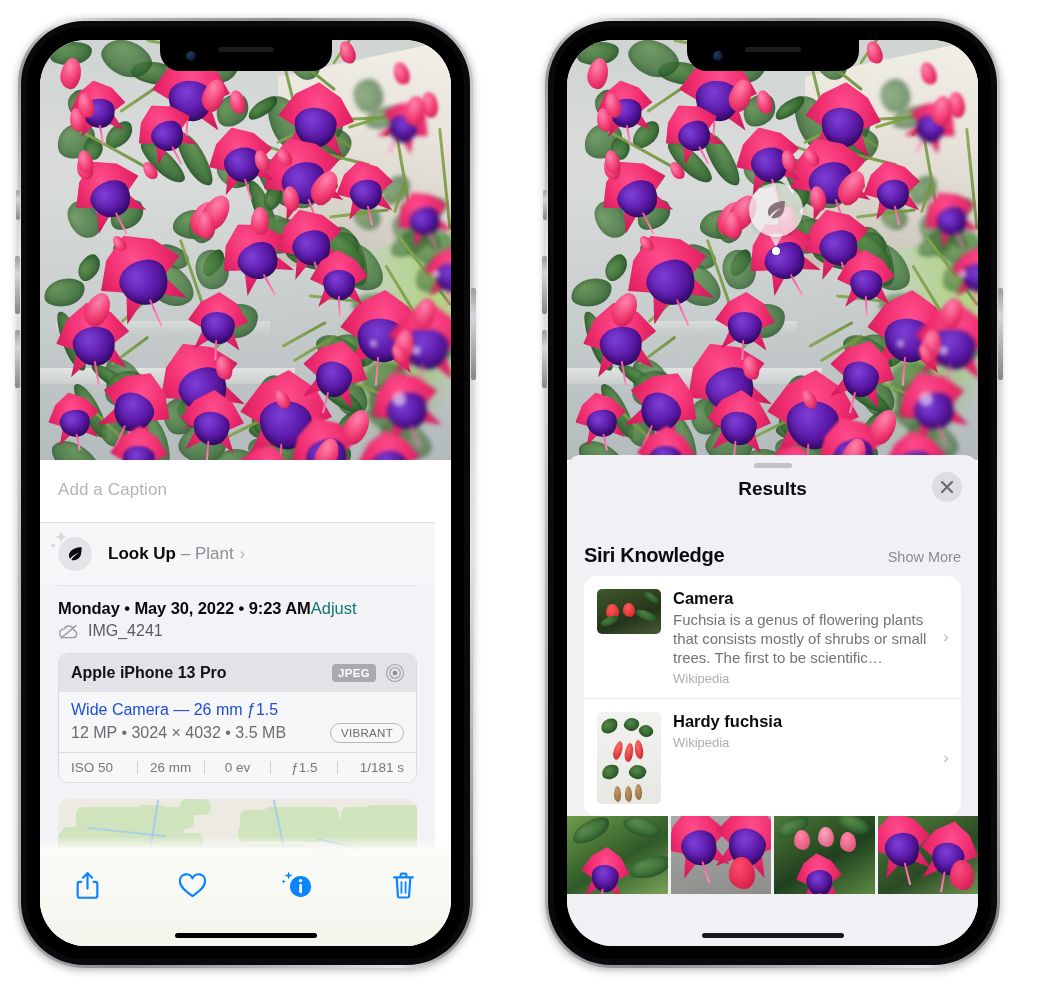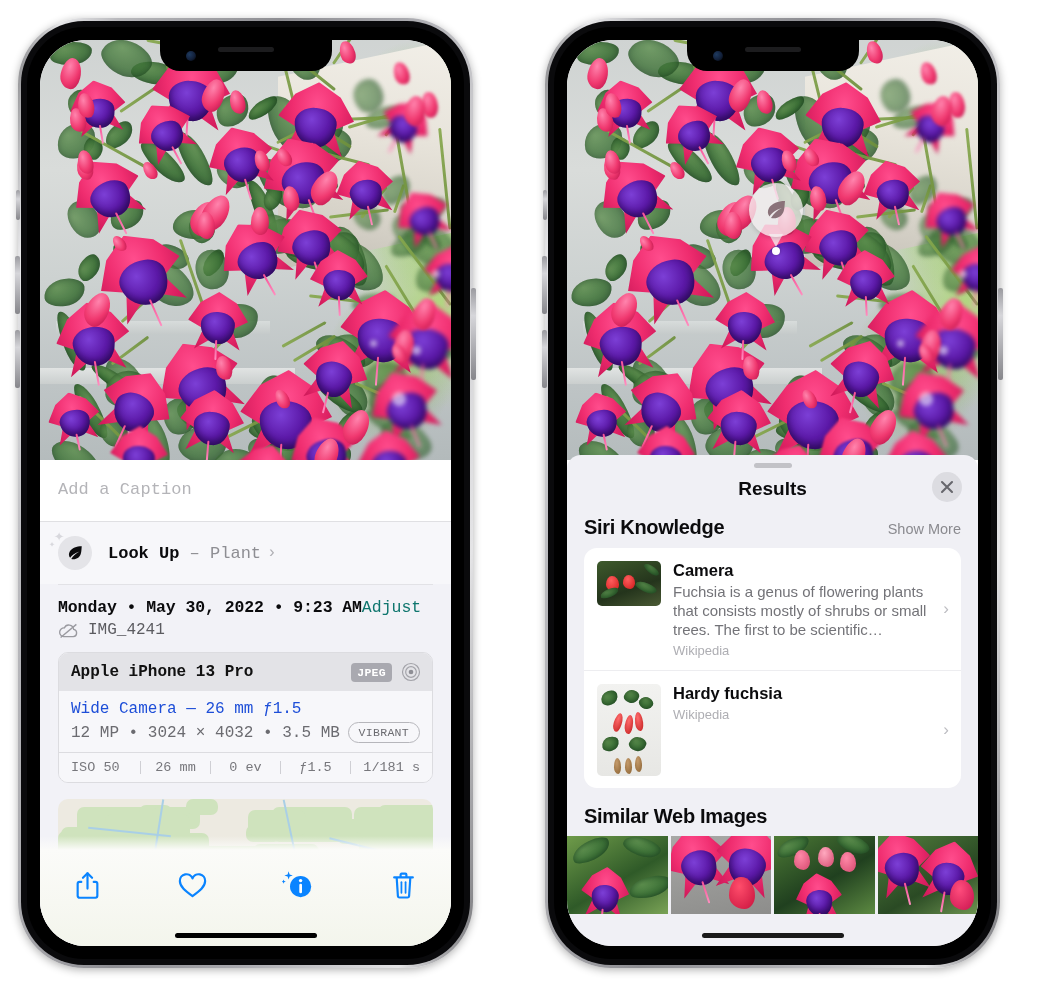--- a/index.html
+++ b/index.html
@@ -120,21 +120,21 @@
     border-radius: 46% 54% 40% 60% / 58% 58% 42% 42%;
     background: radial-gradient(ellipse at 38% 28%, #ff84ad 0%, #f0386f 55%, #b81149 100%);
   }
   .stem {
     position: absolute; background: linear-gradient(90deg,#87a84d,#6d8f3c);
     border-radius: 2px; opacity: .92;
   }
   .bokeh { position: absolute; border-radius: 50%; background: rgba(255,255,255,.55); filter: blur(2px); }
 
   
-  .sheet { position: absolute; left: 0; right: 0; bottom: 0; background: #f2f2f7; font-family: Liberation Mono, monospace; }
+  .sheet { position: absolute; left: 0; right: 16px; bottom: 0; background: #f2f2f7; }
   .caption-field {
     background: #fff; padding: 20px 18px 22px 18px;
     font-size: 17px; color: #b4b4b8; letter-spacing: .1px;
   }
   .sep { height: 1px; background: #e0e0e3; }
   .lookup-row {
     position: relative; display: flex; align-items: center;
     background: #f7f7fa; padding: 14px 18px 14px 18px;
   }
   .leaf-chip {
@@ -217,21 +217,21 @@
     background: #f0f0f5; border-radius: 14px 14px 0 0;
   }
   .grabber { width: 38px; height: 5px; border-radius: 3px; background: #c2c2c7; margin: 8px auto 0 auto; }
   .results-head { position: relative; padding: 10px 0 16px 0; text-align: center; }
   .results-title { font-size: 19px; font-weight: 700; color: #0b0b0d; }
   .close-btn {
     position: absolute; right: 16px; top: 4px;
     width: 30px; height: 30px; border-radius: 50%;
     background: #dcdce1; display: flex; align-items: center; justify-content: center;
   }
-  .sec-head { display: flex; align-items: baseline; justify-content: space-between; padding: 0 17px 9px 17px; }
+  .sec-head { display: flex; align-items: baseline; justify-content: space-between; padding: 0 17px 9px 17px; margin-top: 28px; }
   .sec-title { font-size: 20px; font-weight: 700; color: #0b0b0d; letter-spacing: -.3px; }
   .sec-more { font-size: 14.5px; color: #8a8a8f; }
   .kcard { margin: 0 17px; background: #fff; border-radius: 13px; overflow: hidden; }
   .krow { display: flex; align-items: flex-start; padding: 13px 12px 12px 13px; gap: 12px; position: relative; }
   .krow + .krow { border-top: 1px solid #ededf0; }
   .kthumb { width: 64px; height: 45px; border-radius: 5px; flex: none; overflow: hidden; position: relative; }
   .kthumb.tall { height: 92px; }
   .ktext { flex: 1; min-width: 0; padding-right: 18px; }
   .ktitle { font-size: 16.5px; font-weight: 700; color: #0b0b0d; margin-bottom: 2px; }
   .kdesc { font-size: 15px; line-height: 19px; color: #737378; }
@@ -1117,23 +1117,20 @@
                 <div class="bud" style="left:60%;top:78%;width:11%;height:17.6%;background:radial-gradient(ellipse at 40% 30%,#c49a6a,#8a6232);transform:rotate(0deg);"></div>
               </div>
             <div class="ktext">
               <div class="ktitle">Hardy fuchsia</div>
               <div class="ksrc">Wikipedia</div>
             </div>
             <span class="kchev">›</span>
           </div>
         </div>
 
-        <div class="sec2">
-          <span class="sec-title">Similar Web Images</span>
-        </div>
 
         <div class="thumbs">
           <div class="webthumb" id="wt1" style="background: linear-gradient(150deg, rgb(111, 155, 74), rgb(47, 90, 40) 55%, rgb(122, 163, 86));">
               <div class="leafblob" style="left:4%;top:6%;width:40%;height:24%;transform:rotate(-25deg);"></div>
               <div class="leafblob" style="left:56%;top:2%;width:38%;height:22.8%;transform:rotate(20deg);"></div>
               <div class="leafblob" style="left:62%;top:52%;width:42%;height:25.2%;transform:rotate(-12deg);"></div>
               <div class="flower" style="left:14%;top:40%;width:48%;height:67.19999999999999%;transform:rotate(5deg);">
         <div class="sepals"></div>
                 <div class="corolla"></div>
                 <div class="stamen"></div>

